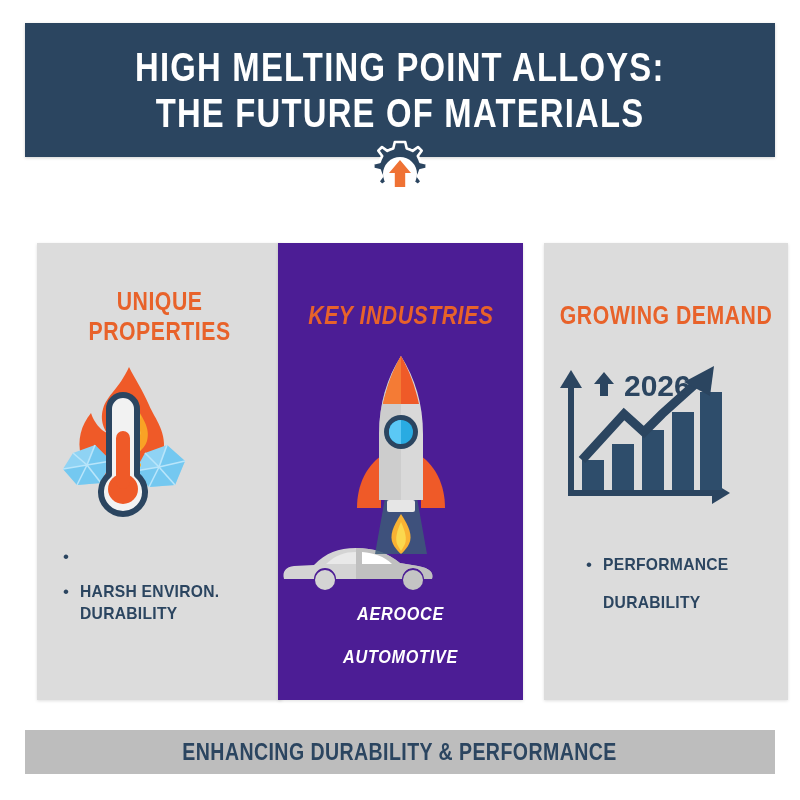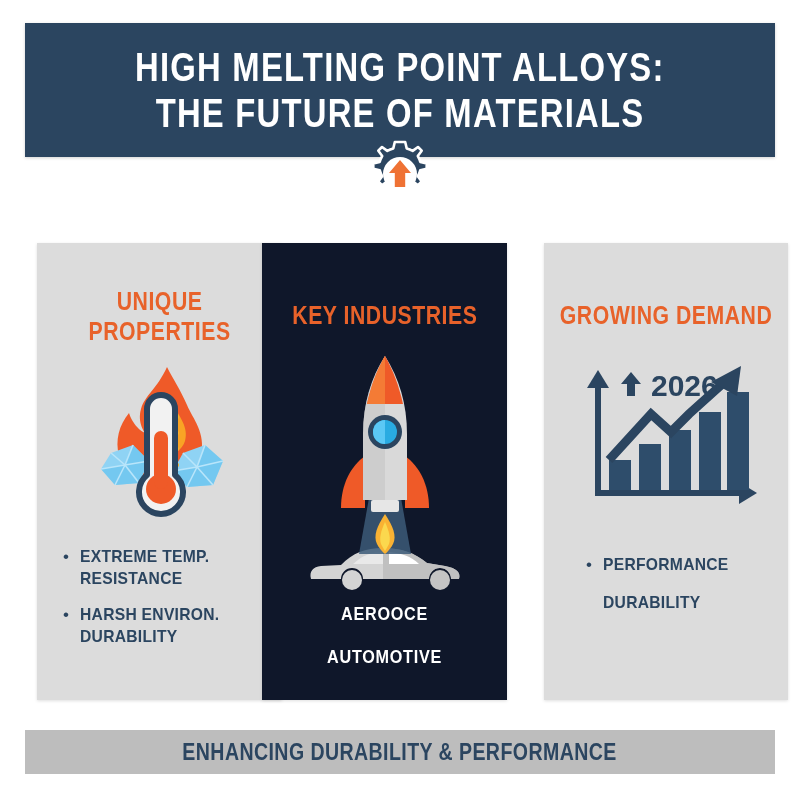--- a/index.html
+++ b/index.html
@@ -58,21 +58,21 @@
   }
 
   
   .panel {
     position: absolute;
     top: 243px;
     height: 457px;
     box-shadow: 0 1px 3px rgba(0,0,0,0.13);
   }
   .panel-left  { left: 37px;  width: 245px; background: #dcdcdc; }
-  .panel-mid   { left: 262px; width: 245px; background: #0f172a; }
+  .panel-mid   { left: 278px; width: 245px; background: #4c1d95; font-style: italic; }
   .panel-right { left: 544px; width: 244px; background: #dcdcdc; }
 
   .panel-inner {
     position: absolute;
     left: 0; top: 0;
     width: 100%;
     height: 100%;
     display: flex;
     flex-direction: column;
     align-items: center;
@@ -89,21 +89,21 @@
     transform: scaleX(0.85);
     white-space: nowrap;
   }
   .heading-wrap-left  { margin-top: 43px; }
   .heading-wrap-mid   { margin-top: 57px; }
   .heading-wrap-right { margin-top: 57px; }
 
   .icon-area {
     display: flex;
     align-items: center;
-    justify-content: center;
+    justify-content: flex-start;
     width: 100%;
   }
 
   
   .bullets {
     width: 100%;
     box-sizing: border-box;
     padding-left: 26px;
     padding-right: 12px;
   }
@@ -250,24 +250,20 @@
             <path d="M72 48 a14 14 0 0 1 28 0 l0 66 a22 22 0 1 1 -28 0 Z" fill="#f2f2f2" stroke="#2b4560" stroke-width="6" stroke-linejoin="round"></path>
             <circle cx="86" cy="128" r="15" fill="#ef5a28"></circle>
             <rect x="79" y="70" width="14" height="58" rx="7" fill="#ef5a28"></rect>
           </svg>
         </div>
       </div>
 
       <div class="bullets" style="margin-top:28px;">
         <div class="bullet-row">
           <span class="bullet-dot">•</span>
-          <span>
-            <span class="bullet-text" style="display:block;">EXTREME TEMP.</span>
-            <span class="bullet-text" style="display:block;">RESISTANCE</span>
-          </span>
         </div>
         <div class="bullet-row">
           <span class="bullet-dot">•</span>
           <span>
             <span class="bullet-text" style="display:block;">HARSH ENVIRON.</span>
             <span class="bullet-text" style="display:block;">DURABILITY</span>
           </span>
         </div>
       </div>
 

